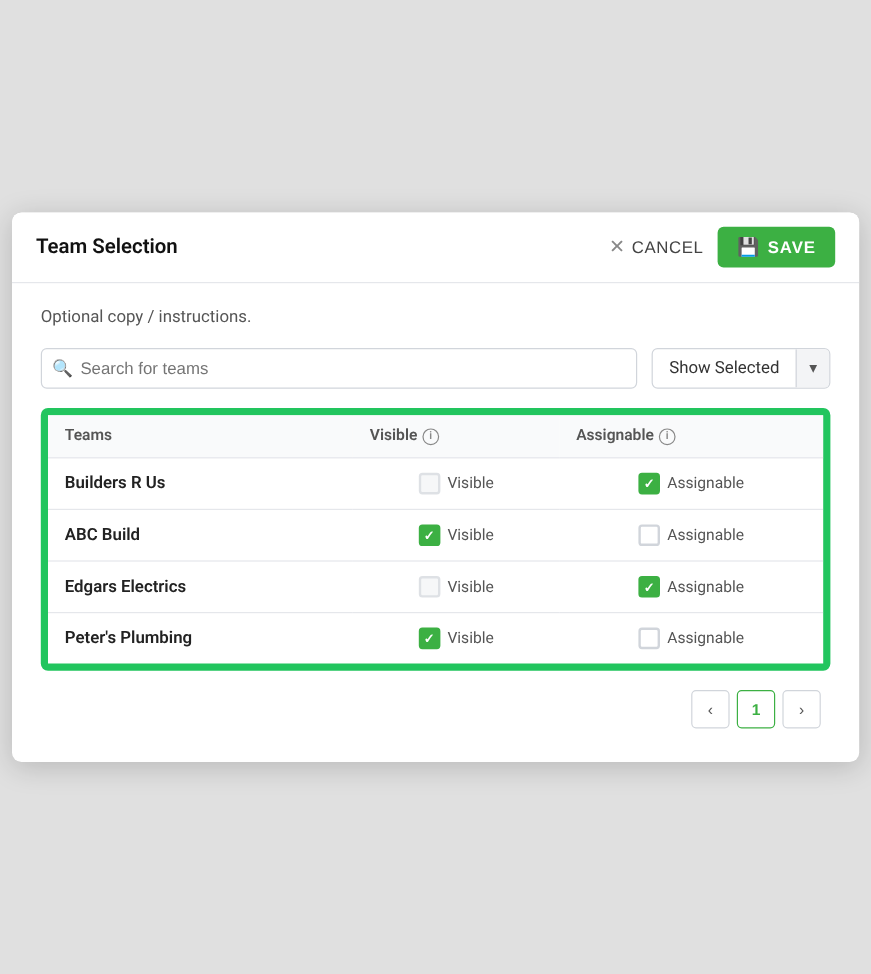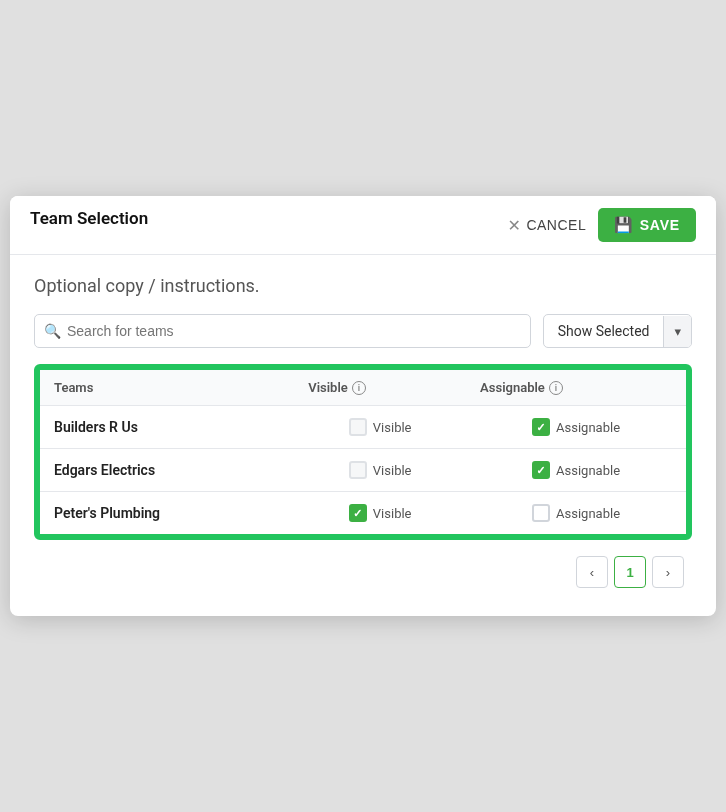--- a/index.html
+++ b/index.html
@@ -13,21 +13,21 @@
     }
     .modal {
       width: 706px;
       background: #fff;
       border-radius: 8px;
       box-shadow: 0 4px 24px rgba(0,0,0,0.18);
       overflow: hidden;
     }
     .modal-header {
       display: flex;
-      align-items: flex-start;
+      align-items: center;
       justify-content: space-between;
       padding: 12px 20px;
       border-bottom: 1px solid #e5e7eb;
       background: #fff;
     }
     .modal-title {
       font-size: 17px;
       font-weight: 600;
       color: #111;
     }
@@ -67,21 +67,21 @@
       cursor: pointer;
     }
     .save-icon {
       font-size: 15px;
     }
     .modal-body {
       padding: 20px 24px;
     }
     .instructions {
       color: #555;
-      font-size: 18px;
+      font-size: 14px;
       margin-bottom: 18px;
     }
     .toolbar {
       display: flex;
       align-items: center;
       gap: 12px;
       margin-bottom: 16px;
     }
     .search-wrapper {
       flex: 1;
@@ -317,20 +317,37 @@
               <td class="check-cell">
                 <div class="check-group">
                   <span class="checkbox checkbox-checked">
                     <span class="check-mark">✓</span>
                   </span>
                   <span class="check-label">Assignable</span>
                 </div>
               </td>
             </tr>
             <tr>
+              <td><span class="team-name">ABC Build</span></td>
+              <td class="check-cell">
+                <div class="check-group">
+                  <span class="checkbox checkbox-checked">
+                    <span class="check-mark">✓</span>
+                  </span>
+                  <span class="check-label">Visible</span>
+                </div>
+              </td>
+              <td class="check-cell">
+                <div class="check-group">
+                  <span class="checkbox checkbox-unchecked"></span>
+                  <span class="check-label">Assignable</span>
+                </div>
+              </td>
+            </tr>
+            <tr>
               <td><span class="team-name">Edgars Electrics</span></td>
               <td class="check-cell">
                 <div class="check-group">
                   <span class="checkbox checkbox-disabled"></span>
                   <span class="check-label">Visible</span>
                 </div>
               </td>
               <td class="check-cell">
                 <div class="check-group">
                   <span class="checkbox checkbox-checked">

